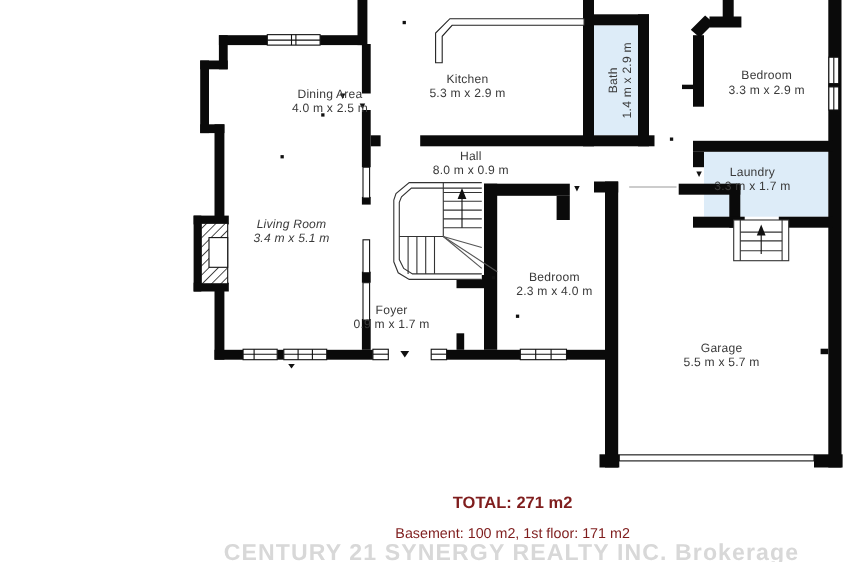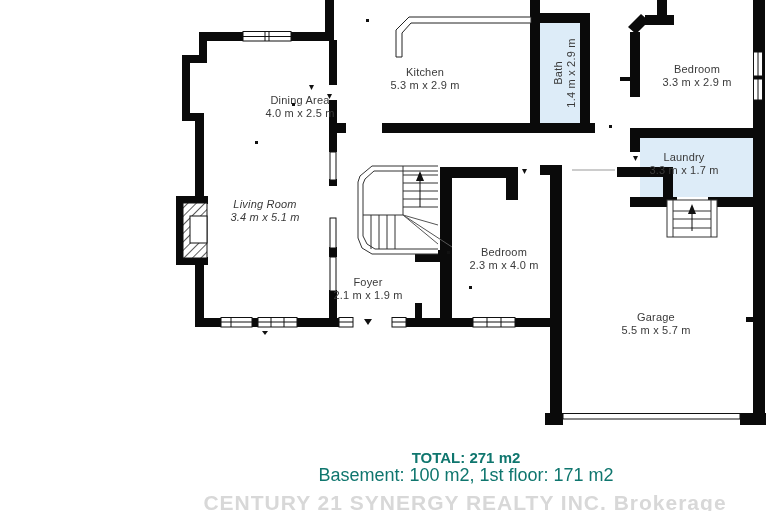--- a/index.html
+++ b/index.html
@@ -7,36 +7,36 @@
     position:relative;width:767px;height:511px;overflow:hidden;background:#fff;
     font-family:"Liberation Sans",sans-serif;
   }
   .plan-svg{position:absolute;left:0;top:0;}
   .room-label{
     position:absolute;text-align:center;font-size:11px;line-height:13px;
     color:#3a3a3a;letter-spacing:.2px;white-space:nowrap;
   }
   .room-label .nm{display:block;}
   .room-label .dm{display:block;}
-  .lbl-dining{left:240px;top:80px;width:120px;margin-top:14px;}
+  .lbl-dining{left:240px;top:80px;width:120px;}
   .lbl-kitchen{left:365px;top:66px;width:120px;}
   .lbl-bath{left:517px;top:60px;width:96px;transform:rotate(-90deg);transform-origin:50% 50%;}
   .lbl-bedroom-top{left:637px;top:63px;width:120px;}
   .lbl-hall{left:368px;top:136px;width:120px;}
   .lbl-laundry{left:624px;top:151px;width:120px;}
   .lbl-living{left:205px;top:198px;width:120px;font-style:italic;}
   .lbl-bedroom-mid{left:444px;top:246px;width:120px;}
-  .lbl-foyer{left:308px;top:276px;width:120px;text-align:center;}
+  .lbl-foyer{left:296px;top:276px;width:120px;text-align:center;}
   .lbl-garage{left:596px;top:311px;width:120px;}
   .summary{
     position:absolute;left:166px;top:450px;width:600px;text-align:center;
-    color:#0f766e;z-index:3;
+    color:#7f1d1d;z-index:3;
   }
   .summary .total{font-size:15px;font-weight:bold;line-height:15px;margin-bottom:2px;}
-  .summary .line{font-size:18px;line-height:12.5px;margin-top:4px;}
+  .summary .line{font-size:13px;line-height:12.5px;margin-top:14px;}
   .watermark{
     position:absolute;left:150px;top:491px;width:630px;text-align:center;z-index:2;
     font-size:21px;font-weight:600;letter-spacing:1px;color:#d8d8d8;white-space:nowrap;
   }
 </style>
 </head>
 <body>
 
 <div class="stage">
 
@@ -225,35 +225,39 @@
     <span class="dm">5.3 m x 2.9 m</span>
   </div>
   <div class="room-label lbl-bath">
     <span class="nm">Bath</span>
     <span class="dm">1.4 m x 2.9 m</span>
   </div>
   <div class="room-label lbl-bedroom-top">
     <span class="nm">Bedroom</span>
     <span class="dm">3.3 m x 2.9 m</span>
   </div>
+  <div class="room-label lbl-hall">
+    <span class="nm">Hall</span>
+    <span class="dm">8.0 m x 0.9 m</span>
+  </div>
   <div class="room-label lbl-laundry">
     <span class="nm">Laundry</span>
     <span class="dm">3.3 m x 1.7 m</span>
   </div>
   <div class="room-label lbl-living">
     <span class="nm">Living Room</span>
     <span class="dm">3.4 m x 5.1 m</span>
   </div>
   <div class="room-label lbl-bedroom-mid">
     <span class="nm">Bedroom</span>
     <span class="dm">2.3 m x 4.0 m</span>
   </div>
   <div class="room-label lbl-foyer">
     <span class="nm">Foyer</span>
-    <span class="dm">2.1 m x 1.9 m</span>
+    <span class="dm">0.9 m x 1.7 m</span>
   </div>
   <div class="room-label lbl-garage">
     <span class="nm">Garage</span>
     <span class="dm">5.5 m x 5.7 m</span>
   </div>
 
   <div class="watermark">CENTURY 21 SYNERGY REALTY INC. Brokerage</div>
 
   <div class="summary">
     <div class="total">TOTAL: 271 m2</div>

